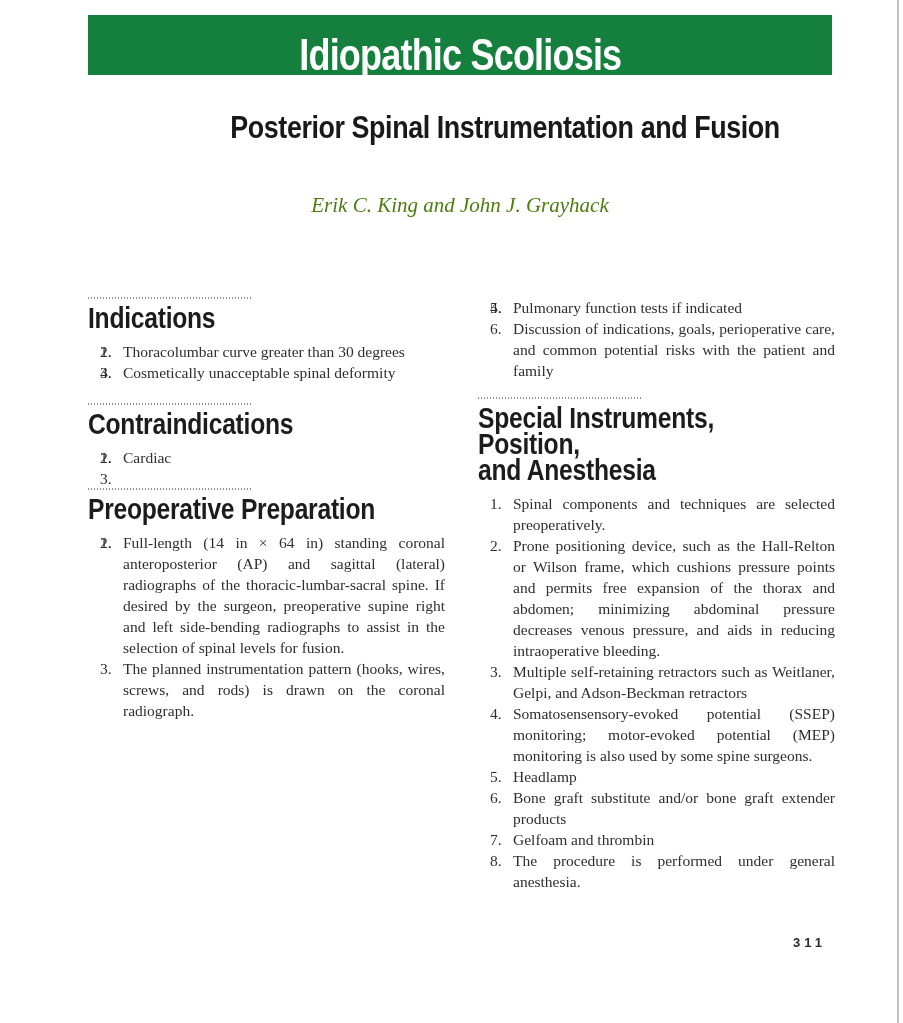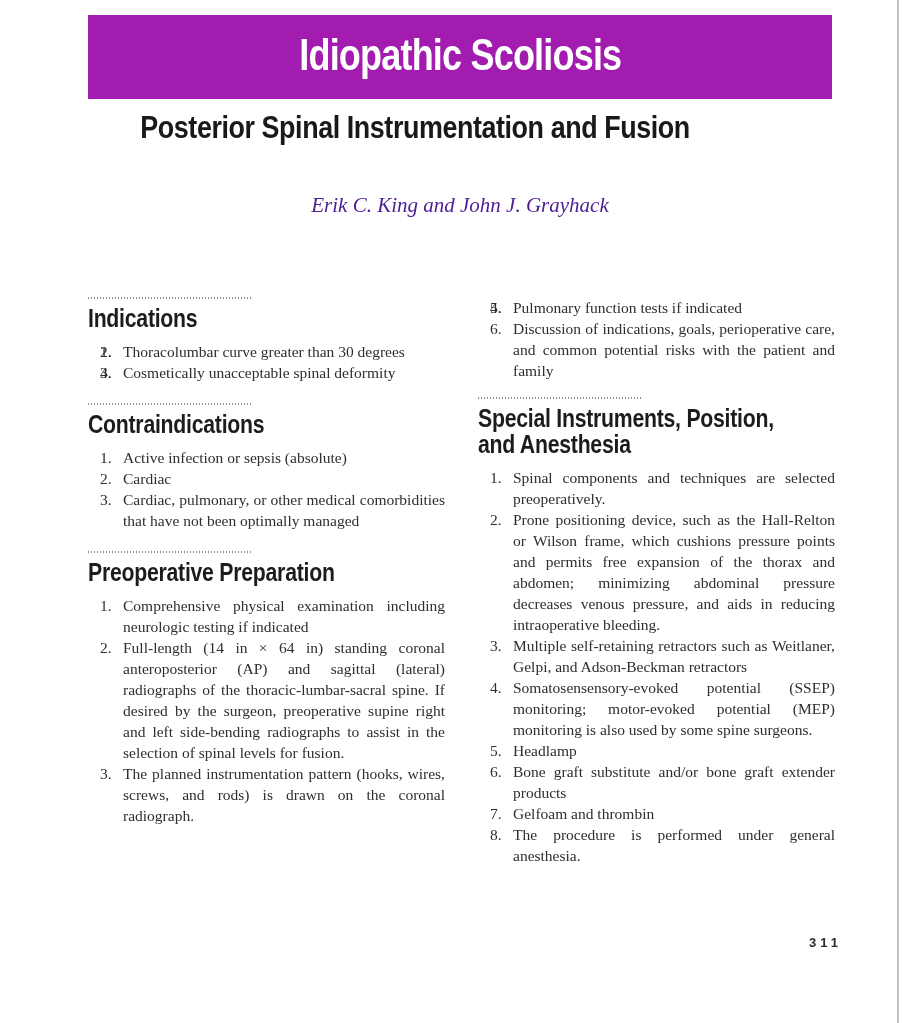--- a/index.html
+++ b/index.html
@@ -8,77 +8,77 @@
     background: #ffffff;
     position: relative;
     font-family: "Liberation Serif", serif;
     -webkit-font-smoothing: antialiased;
   }
   .page { position: absolute; inset: 0; overflow: hidden; }
 
   
   .banner {
     position: absolute; left: 88px; top: 15px;
-    width: 744px; height: 84px;
-    background: #a21caf;
+    width: 744px; height: 60px;
+    background: #15803d;
     text-align: center;
   }
   .banner .hx {
     display: inline-block;
     color: #ffffff;
     font-family: "Liberation Sans", sans-serif;
     font-weight: bold;
     font-size: 45px;
     line-height: 80px;
     letter-spacing: -1px;
     transform: scaleX(0.80);
     transform-origin: 50% 0;
     white-space: pre-line;
   }
   .subtitle {
     position: absolute; left: 88px; top: 109px;
-    width: 744px; text-align: left;
+    width: 744px; text-align: right;
   }
   .subtitle .hx {
     display: inline-block;
     font-family: "Liberation Sans", sans-serif;
     font-weight: bold;
     font-size: 32px;
     color: #19191b;
     letter-spacing: -0.5px;
     transform: scaleX(0.84);
     transform-origin: 50% 0;
     white-space: pre-line;
   }
   .authors {
     position: absolute; left: 88px; top: 193px;
     width: 744px; text-align: center;
     font-style: italic;
     font-size: 21px;
-    color: #4c1d95;
+    color: #4d7c0f;
   }
 
   
   .col { position: absolute; width: 357px; color: #2e2e2e; }
   .col-left  { left: 88px;  top: 297px; }
   .col-right { left: 478px; top: 297px; }
 
   section { margin: 0; }
   .col-left section + section { margin-top: 20px; }
   .col-right section.headed { margin-top: 16px; }
 
   .rule {
     width: 164px; height: 2px;
     background-image: repeating-linear-gradient(to right, #8d8d8d 0, #8d8d8d 1px, rgba(0,0,0,0) 1px, rgba(0,0,0,0) 3px);
   }
   h2 {
     margin: 6px 0 0 0;
     font-family: "Liberation Sans", sans-serif;
     font-weight: bold;
-    font-size: 25px;
+    font-size: 29px;
     line-height: 26px;
     color: #1c1c1e;
   }
   h2 .hx {
     display: inline-block;
     transform: scaleX(0.85);
     transform-origin: 0 0;
     letter-spacing: -0.3px;
     white-space: pre-line;
   }
@@ -97,21 +97,20 @@
   ol.items .num { position: absolute; left: 12px; text-align: left; }
 
   
   .pagenum {
     position: absolute; left: 793px; top: 935px;
     font-family: "Liberation Sans", sans-serif;
     font-weight: bold;
     font-size: 13px;
     letter-spacing: 4px;
     color: #2a2a2a;
-    margin-left: 16px;
   }
   .scan-edge {
     position: absolute; left: 897px; top: 0;
     width: 2px; height: 1023px;
     background: #c2c2c4;
   }
 </style>
 </head>
 <body>
 
@@ -142,34 +141,34 @@
 
           <li><span class="num">4.</span><span>Cosmetically unacceptable spinal deformity</span></li>
         </ol>
     </section>
 
     <section class="headed">
       <div class="rule"></div>
       <h2><span class="hx">Contraindications</span></h2>
       <ol class="items">
 
-          <li><span class="num">1.</span><span>Active infection or sepsis (absolute)</span></li>
+          <li><span class="num">1.</span></li>
 
           <li><span class="num">2.</span><span>Cardiac</span></li>
 
-          <li><span class="num">3.</span><span>Cardiac, pulmonary, or other medical comorbidities that have not been optimally managed</span></li>
+          <li><span class="num">3.</span></li>
         </ol>
     </section>
 
     <section class="headed">
       <div class="rule"></div>
       <h2><span class="hx">Preoperative Preparation</span></h2>
       <ol class="items">
 
-          <li><span class="num">1.</span><span>Comprehensive physical examination including neurologic testing if indicated</span></li>
+          <li><span class="num">1.</span></li>
 
           <li><span class="num">2.</span><span>Full-length (14 in × 64 in) standing coronal anteroposterior (AP) and sagittal (lateral) radiographs of the thoracic-lumbar-sacral spine. If desired by the surgeon, preoperative supine right and left side-bending radiographs to assist in the selection of spinal levels for fusion.</span></li>
 
           <li><span class="num">3.</span><span>The planned instrumentation pattern (hooks, wires, screws, and rods) is drawn on the coronal radiograph.</span></li>
         </ol>
     </section>
 
   </div>
 
   <div class="col col-right">

